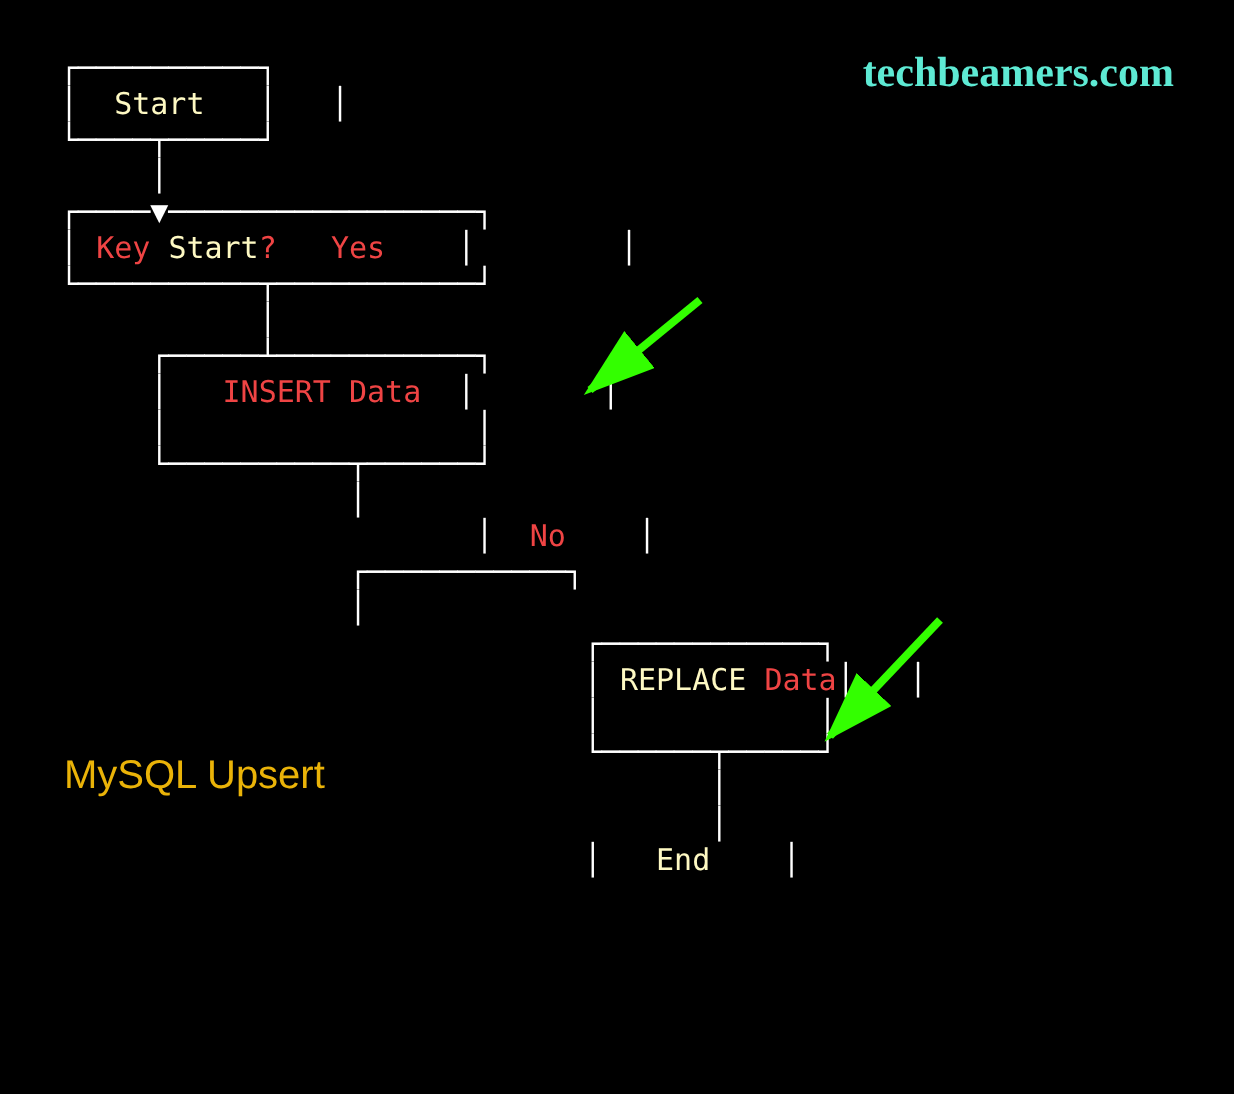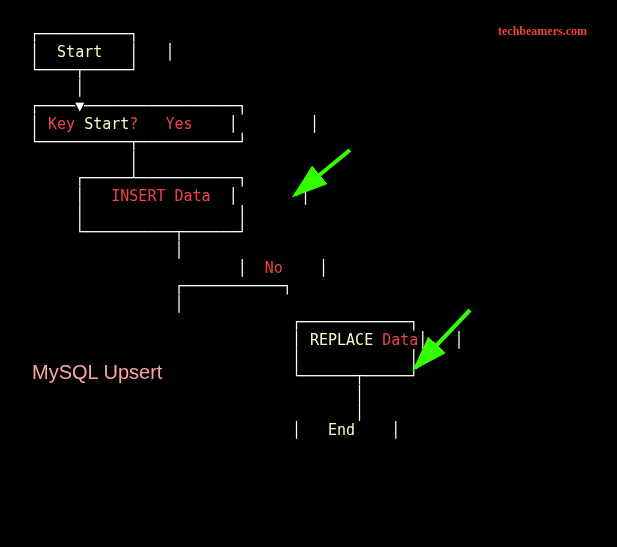--- a/index.html
+++ b/index.html
@@ -11,31 +11,31 @@
     width: 617px;
     height: 547px;
     position: relative;
     overflow: hidden;
     color: #fff;
   }
   .watermark {
     position: absolute;
     top: 24px;
     right: 30px;
-    color: #ef4444;
+    color: #5eead4;
     font-family: Georgia, serif;
-    font-size: 12px;
+    font-size: 21px;
     font-weight: bold;
     margin-left: 40px;
   }
   .caption {
     position: absolute;
     left: 32px;
-    top: 354px;
-    color: #fca5a5;
+    top: 370px;
+    color: #eab308;
     font-family: Arial, sans-serif;
     font-size: 20px;
     line-height: 1.8;
     font-weight: normal;
   }
   .flow {
     position: absolute;
     top: 10px;
     left: 30px;
     white-space: pre;

